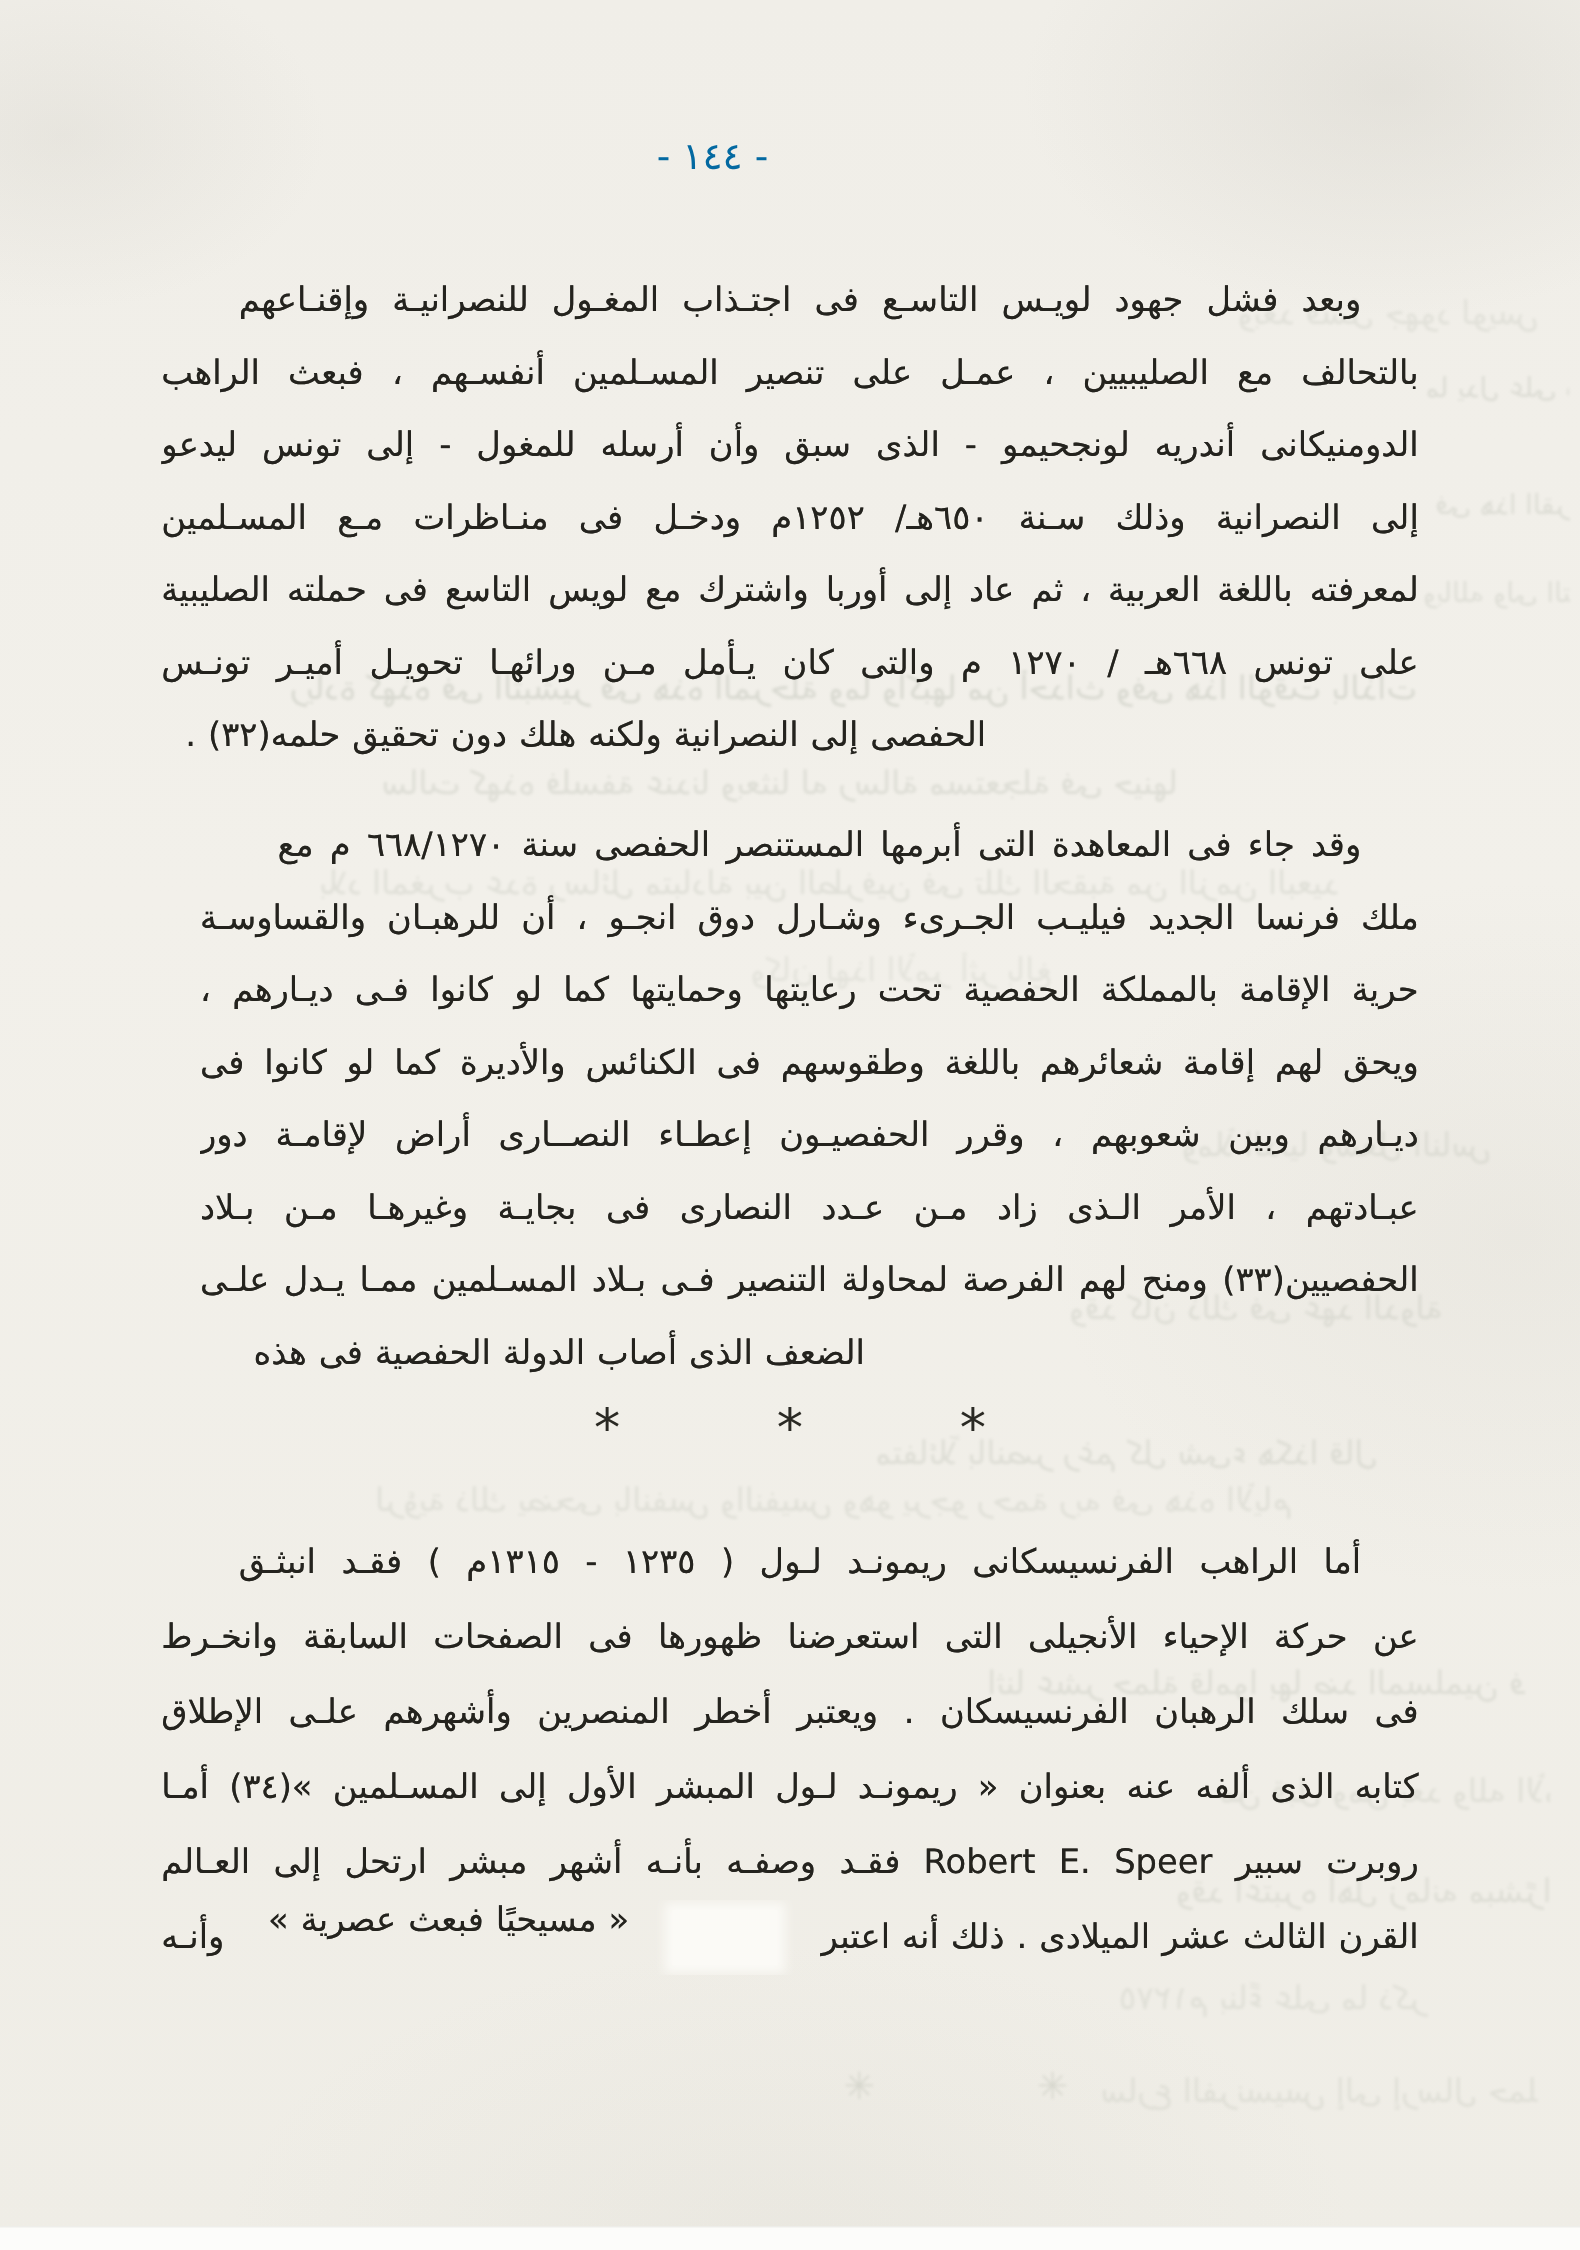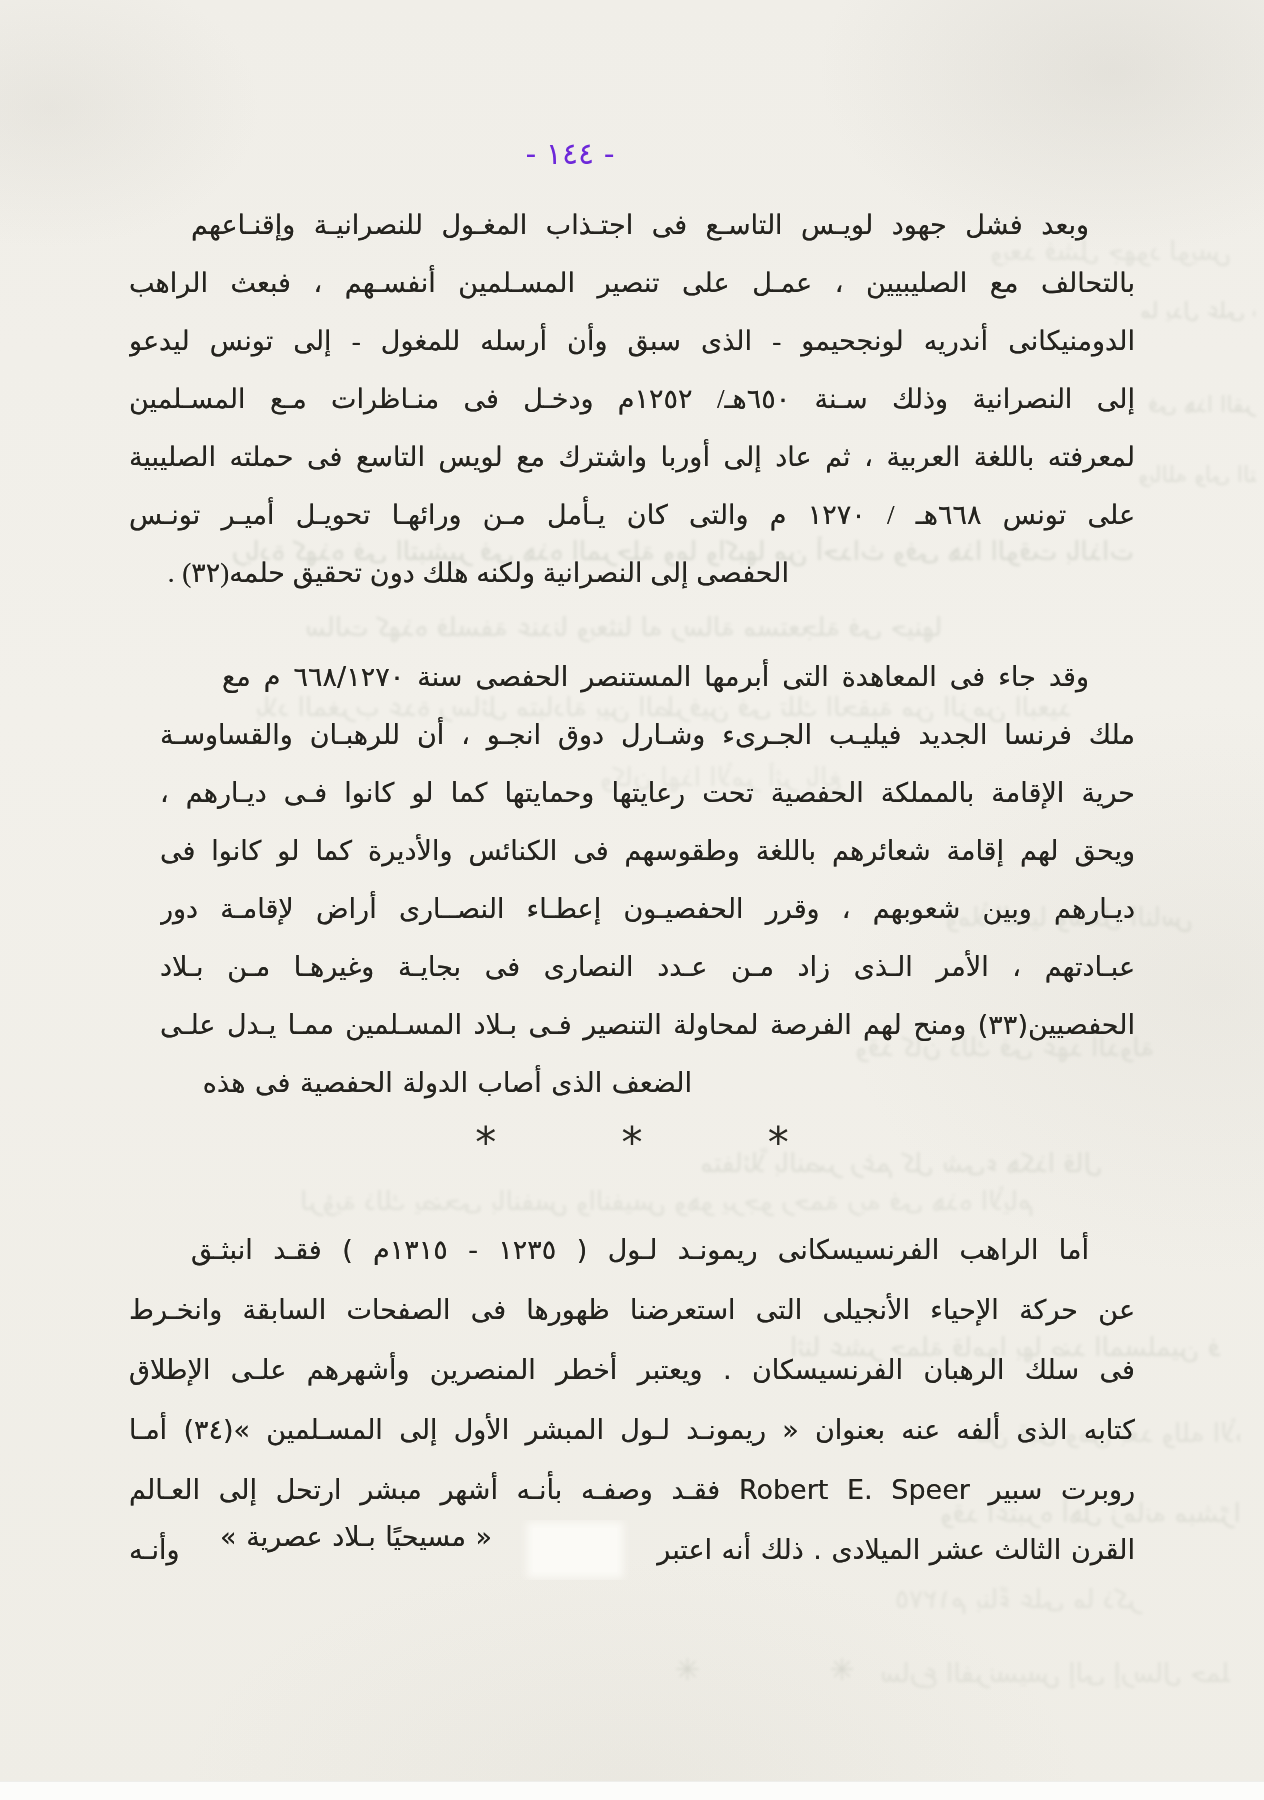--- a/index.html
+++ b/index.html
@@ -39,34 +39,33 @@
     font-size:26px;
     pointer-events:none;
   }
   
   .page-number{
     position:absolute;
     top:108px;left:0;width:1140px;
     text-align:center;
     font-size:30px;
     letter-spacing:7px;
-    color:#6d28d9;
-    margin-top:28px;
+    color:#0369a1;
   }
   .textblock{
     position:absolute;
     left:129px;
     width:1006px;
     direction:rtl;
     color:#24231e;
     font-size:27px;
     text-shadow:0 0 0.5px rgba(35,34,28,0.75);
   }
   .para{position:absolute;left:0;right:0;}
-  .p1{top:196px;font-family:Liberation Serif, serif;}
+  .p1{top:212px;}
   .p2{top:648px;margin-left:31px;}
   .p3{top:1220px;}
   .p1 .line,.p2 .line{height:58px;line-height:58px;}
   .p3 .line{height:60px;line-height:60px;}
   .line{
     text-align:justify;
     text-align-last:justify;
     overflow:hidden;
     word-spacing:1px;
   }
@@ -150,21 +149,21 @@
 
   <div class="para p3">
     <div class="line first">أما الراهب الفرنسيسكانى ريمونـد لـول ( ١٢٣٥ - ١٣١٥م ) فقـد انبثـق</div>
     <div class="line">عن حركة الإحياء الأنجيلى التى استعرضنا ظهورها فى الصفحات السابقة وانخـرط</div>
     <div class="line">فى سلك الرهبان الفرنسيسكان . ويعتبر أخطر المنصرين وأشهرهم علـى الإطلاق</div>
     <div class="line">كتابه الذى ألفه عنه بعنوان « ريمونـد لـول المبشر الأول إلى المسـلمين »(٣٤) أمـا</div>
     <div class="line">روبرت سبير Robert E. Speer فقـد وصفـه بأنـه أشهر مبشر ارتحل إلى العـالم</div>
     <div class="line composite">
       <span>القرن الثالث عشر الميلادى . ذلك أنه اعتبر</span>
       <span class="patch"></span>
-      <span class="raised">« مسيحيًا بـلاد عصرية »</span>
+      <span class="raised">« مسيحيًا فبعث عصرية »</span>
       <span>وأنـه</span>
     </div>
   </div>
 
 </div>
 
 <div class="separator">* * *</div>
 
 <div class="bottom-edge"></div>
 

